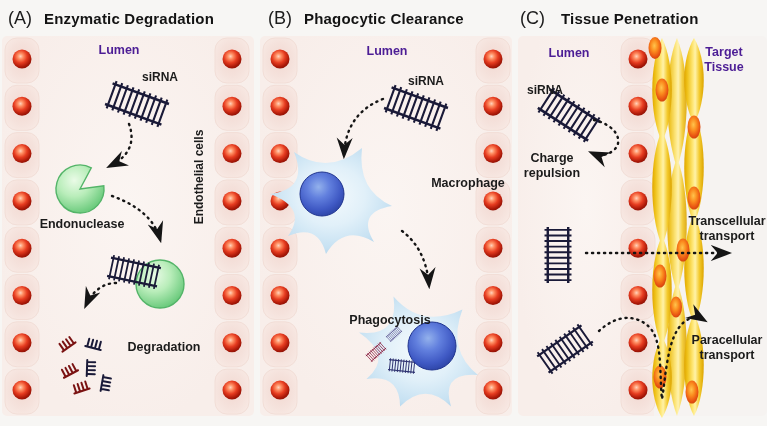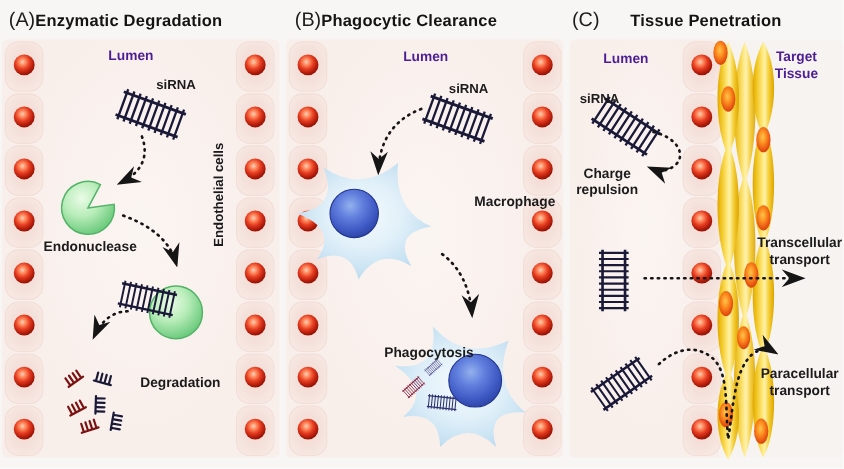--- a/index.html
+++ b/index.html
@@ -10,21 +10,21 @@
   }
   .fig svg{position:absolute;left:0;top:0;}
   .panel-bg{position:absolute;top:36px;height:380px;border-radius:5px;
     background:radial-gradient(ellipse at 50% 45%, #fbf5f2 0%, #f8eeea 75%);}
   .panel-bg.a{left:2px;width:252px;}
   .panel-bg.b{left:260px;width:252px;}
   .panel-bg.c-lumen{left:518px;width:136px;border-radius:5px 0 0 5px;}
   .panel-bg.c-right{left:654px;width:113px;background:#f6f3f1;border-radius:0 5px 5px 0;}
   .ptitle{position:absolute;top:8px;white-space:nowrap;color:#131313;}
   .ptitle .letter{font-size:18px;font-weight:400;color:#1c1c1c;}
-  .ptitle .ttl{font-size:15px;font-weight:bold;letter-spacing:.2px;}
+  .ptitle .ttl{font-size:15px;font-weight:bold;margin-left:12px;letter-spacing:.2px;}
   .lbl{
     position:absolute;transform:translate(-50%,-50%);
     font-size:12.5px;font-weight:bold;color:#1b1b1b;
     white-space:nowrap;text-align:center;line-height:1.22;z-index:5;
   }
   .lbl.brown{color:#4c1d95;}
   .lbl.wrap{white-space:normal;}
   .lbl.vert{transform:translate(-50%,-50%) rotate(-90deg);}
   .lbl.small{font-size:12px;}
 </style>
@@ -238,21 +238,21 @@
     </g>
   </svg>
 
   <div class="ptitle" style="left:8px;">
     <span class="letter">(A)</span><span class="ttl">Enzymatic Degradation</span>
   </div>
   <div class="ptitle" style="left:268px;">
     <span class="letter">(B)</span><span class="ttl">Phagocytic Clearance</span>
   </div>
   <div class="ptitle" style="left:520px;">
-    <span class="letter">(C)</span><span class="ttl" style="margin-left:28px;">Tissue Penetration</span>
+    <span class="letter">(C)</span><span class="ttl" style="margin-left:16px;">Tissue Penetration</span>
   </div>
 
   <div class="lbl brown" style="left:119px;top:51px;">Lumen</div>
   <div class="lbl small" style="left:160px;top:77px;">siRNA</div>
   <div class="lbl vert small" style="left:199px;top:177px;">Endothelial cells</div>
   <div class="lbl" style="left:82px;top:225px;">Endonuclease</div>
   <div class="lbl" style="left:154px;top:348px;padding-left:20px;">Degradation</div>
 
   <div class="lbl brown" style="left:387px;top:52px;">Lumen</div>
   <div class="lbl small" style="left:426px;top:81px;">siRNA</div>

